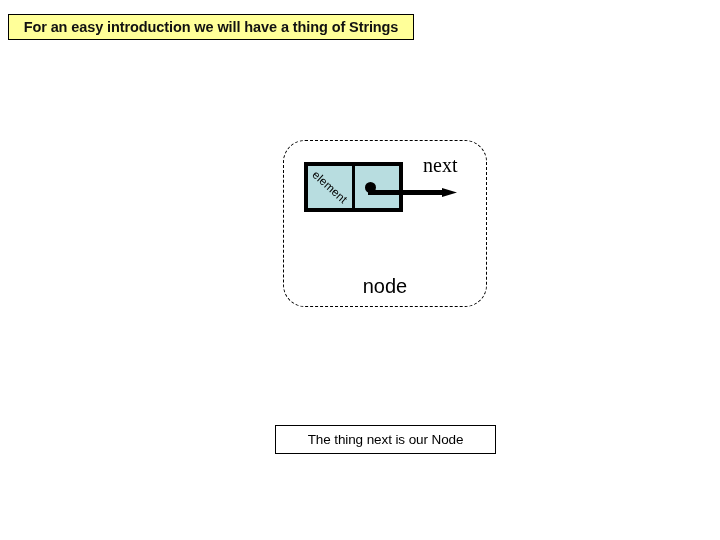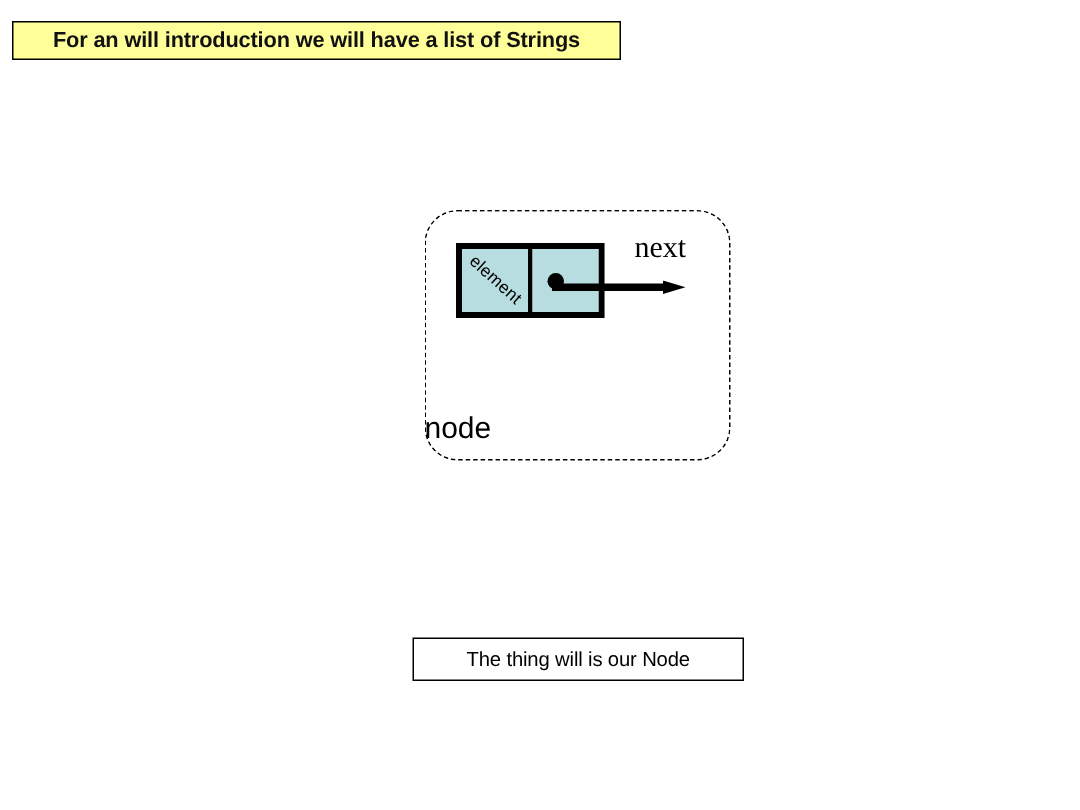--- a/index.html
+++ b/index.html
@@ -116,21 +116,21 @@
     font-family: Liberation Serif, serif;
     font-size: 20px;
     color: #000000;
     white-space: nowrap;
   }
   .label-node {
     position: absolute;
     left: 283px;
     top: 275px;
     width: 204px;
-    text-align: left;
+    text-align: center;
     font-family: "Liberation Sans", sans-serif;
     font-size: 20px;
     color: #000000;
     white-space: nowrap;
   }
 
   
   .caption-box {
     position: absolute;
     left: 275px;
@@ -151,21 +151,21 @@
     white-space: nowrap;
     letter-spacing: -0.1px;
   }
 </style>
 </head>
 <body>
 
 <div id="slide">
 
   <div class="title-banner">
-    <span class="title-text">For an will introduction we will have a list of Strings</span>
+    <span class="title-text">For an easy introduction we will have a thing of Strings</span>
   </div>
 
   <div class="node-group"></div>
 
   <div class="node-box">
     <div class="node-cell left">
       <span class="element-label">element</span>
     </div>
     <div class="node-cell right"></div>
   </div>
@@ -177,16 +177,16 @@
       <line x1="0" y1="4.5" x2="78" y2="4.5" stroke="#000000" stroke-width="5"></line>
       <polygon points="74,0 89,4.5 74,9" fill="#000000"></polygon>
     </svg>
   </div>
 
   <div class="label-next">next</div>
 
   <div class="label-node">node</div>
 
   <div class="caption-box">
-    <span class="caption-text">The thing will is our Node</span>
+    <span class="caption-text">The thing next is our Node</span>
   </div>
 
 </div>
 
 </body></html>

